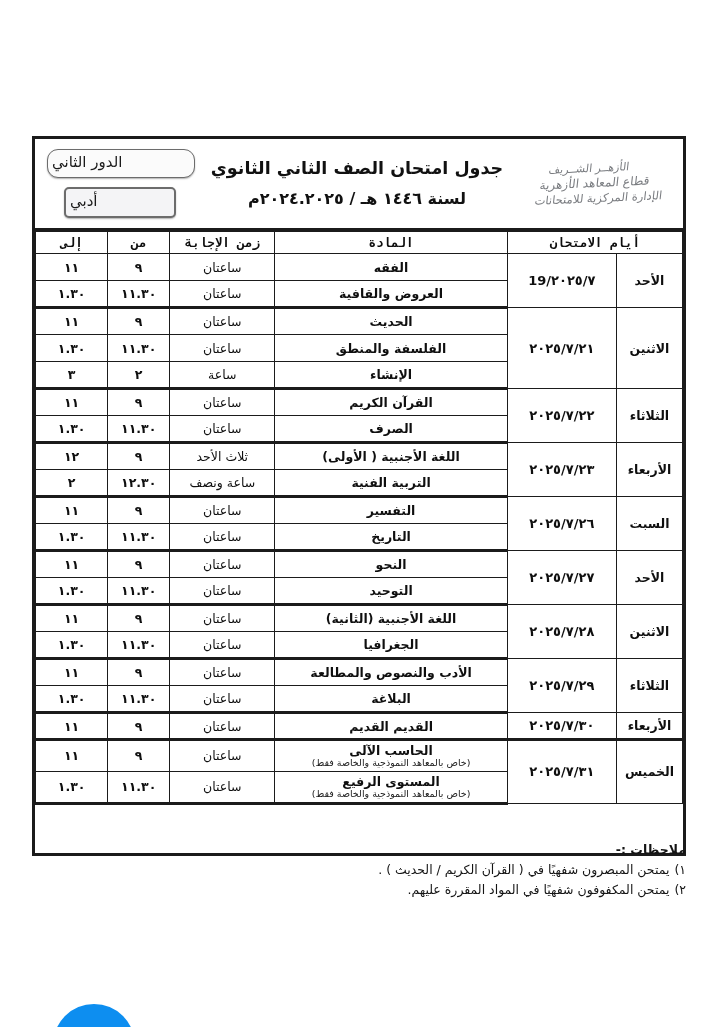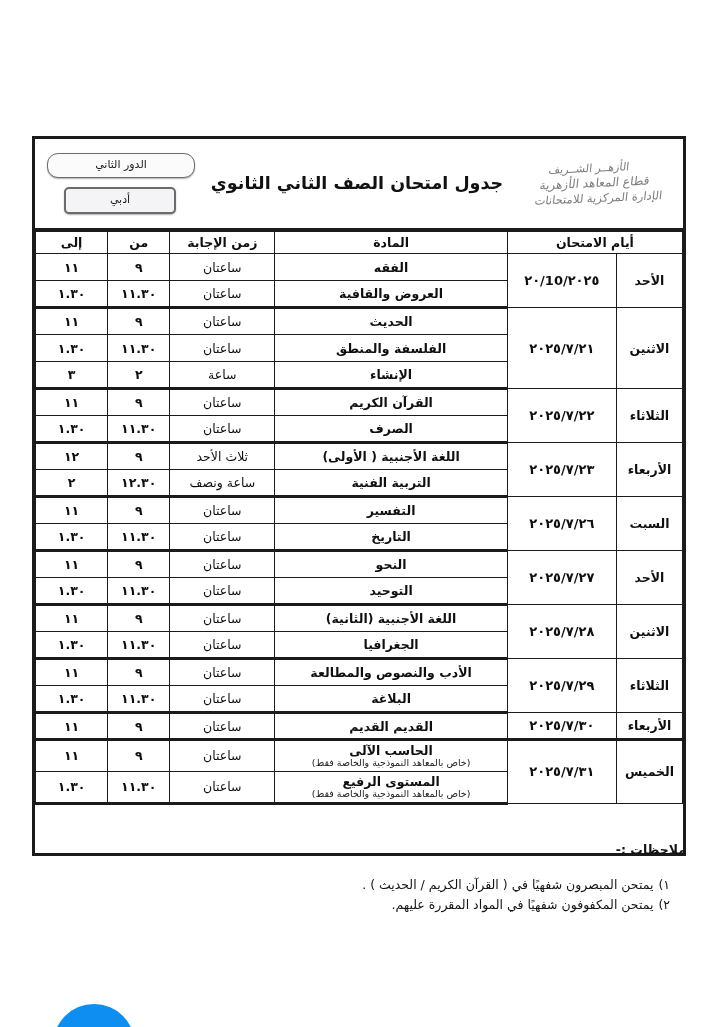--- a/index.html
+++ b/index.html
@@ -55,22 +55,22 @@
     flex-direction: column;
     justify-content: center;
     gap: 9px;
     flex: 0 0 auto;
     order: 3;
   }
   .badge {
     border: 1.6px solid #6c6c6c;
     border-radius: 11px;
     background: #fbfbfb;
-    text-align: center;
-    font-size: 11px;
+    text-align: left;
+    font-size: 15px;
     color: #1a1a1a;
     padding: 5px 4px 6px 4px;
     box-shadow: 0 1px 1.5px rgba(0,0,0,0.30);
     line-height: 1.05;
   }
   .badge.round2 {
     width: 148px;
     margin-right: 0;
   }
   .badge.track {
@@ -146,20 +146,21 @@
     text-align: center;
     vertical-align: middle;
     padding: 2px 3px;
     background: #ffffff;
   }
   table.sched thead th {
     font-size: 12.5px;
     font-weight: bold;
     height: 22px;
     padding: 2px;
+    font-family: Liberation Mono, monospace;
   }
 
   
   col.c-day     { width: 66px; }
   col.c-date    { width: 109px; }
   col.c-subject { width: 232px; }
   col.c-dur     { width: 105px; }
   col.c-from    { width: 62px; }
   col.c-to      { width: 72px; }
 
@@ -202,21 +203,21 @@
     left: 32px;
     top: 840px;
     width: 654px;
     text-align: right;
     padding-left: 6px;
     font-size: 12.5px;
     color: #141414;
     line-height: 1.55;
   }
   #notes .notes-title { font-weight: bold; margin-bottom: 1px; font-size: 12.5px; }
-  #notes ol { list-style: none; margin: 16px; padding: 0; }
+  #notes ol { list-style: none; margin: 0; padding: 0; }
   #notes li { white-space: nowrap; }
   #notes li .num { margin-left: 5px; }
 
   
   #blue-dot {
     position: absolute;
     left: 53px;
     top: 1004px;
     width: 82px;
     height: 82px;
@@ -234,20 +235,21 @@
     <div class="header-band">
 
       <div class="letterhead">
         <div class="lh-line l1">الأزهــر الشــريف</div>
         <div class="lh-line l2">قطاع المعاهد الأزهرية</div>
         <div class="lh-line l3">الإدارة المركزية للامتحانات</div>
       </div>
 
       <div class="title-block">
         <div class="title-main">جدول امتحان الصف الثاني الثانوي</div>
+        <div class="title-sub">لسنة ١٤٤٦ هـ / ٢٠٢٤.٢٠٢٥م</div>
       </div>
 
       <div class="badges">
         <div class="badge round2">الدور الثاني</div>
         <div class="badge track">أدبي</div>
       </div>
 
     </div>
 
     <table class="sched">
@@ -264,21 +266,21 @@
           <th colspan="2">أيام الامتحان</th>
           <th>المادة</th>
           <th>زمن الإجابة</th>
           <th>من</th>
           <th>إلى</th>
         </tr>
       </thead>
       <tbody id="sched-body">
           <tr>
             <td class="day" rowspan="2">الأحد</td>
-            <td class="date" rowspan="2">٢٠٢٥/10/٢٠</td>
+            <td class="date" rowspan="2">٢٠٢٥/٧/19</td>
             <td class="subject"><span>الفقه</span></td>
             <td class="dur">ساعتان</td>
             <td class="from">٩</td>
             <td class="to">١١</td>
           </tr>
           <tr class="inner group-end">
             <td class="subject"><span>العروض والقافية</span></td>
             <td class="dur">ساعتان</td>
             <td class="from">١١.٣٠</td>
             <td class="to">١.٣٠</td>

